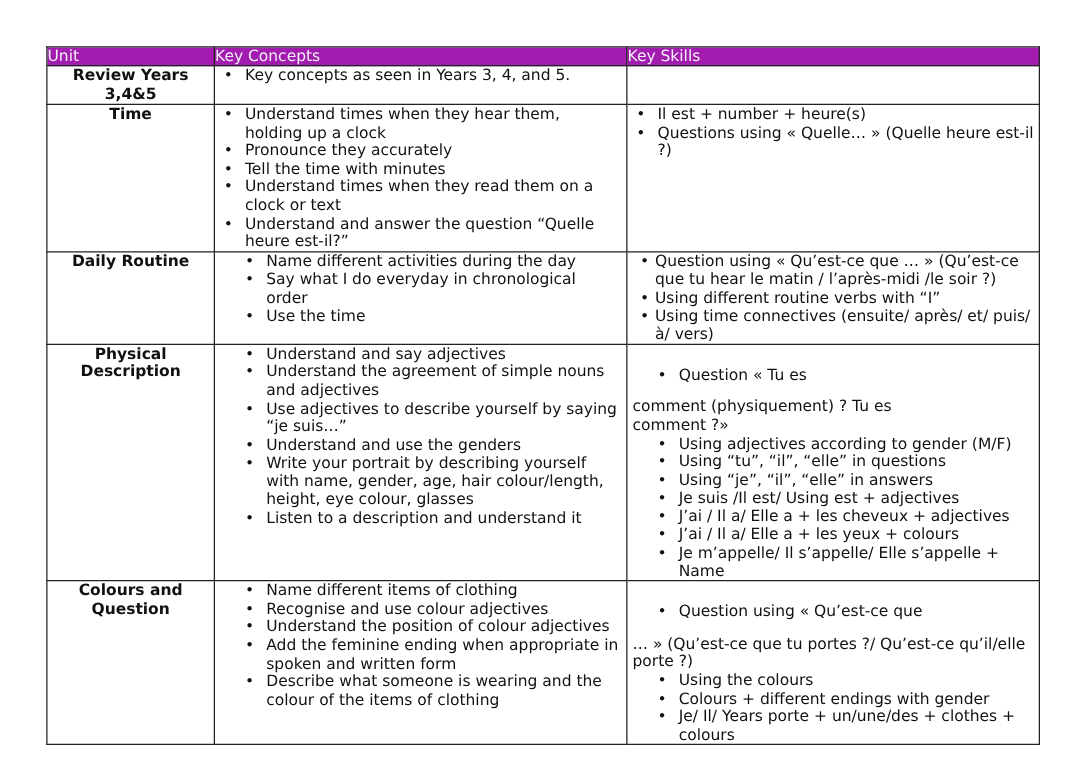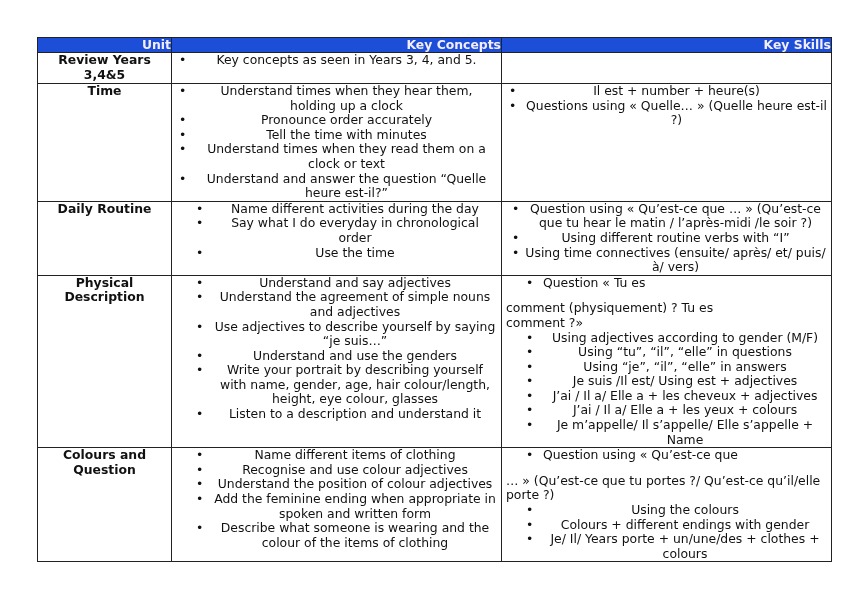--- a/index.html
+++ b/index.html
@@ -1,32 +1,32 @@
 <!DOCTYPE html>
 <html><head>
 <meta charset="utf-8">
 <style>
   html, body { margin: 0; padding: 0; background: #ffffff; }
   body { width: 868px; height: 614px; position: relative; overflow: hidden;
          font-family: "DejaVu Sans", sans-serif; font-size: 12.4px; color: #111; }
   table.plan { position: absolute; left: 37px; top: 37px; width: 794px;
                border-collapse: collapse; table-layout: fixed; }
   table.plan td, table.plan th { border: 1.3px solid #222; vertical-align: top; padding: 0 4px 0 4px; line-height: 14.6px; }
-  table.plan th { background: #1d4ed8; color: #f3eef8; font-weight: bold; text-align: right; height: 14px; line-height: 14px; padding: 0; }
+  table.plan th { background: #a21caf; color: #f3eef8; font-weight: normal; text-align: left; height: 14px; line-height: 14px; padding: 0; }
   col.c1 { width: 134px; } col.c2 { width: 330px; } col.c3 { width: 330px; }
   td.unit { font-weight: bold; text-align: center; }
   ul { margin: 0; padding: 0; list-style: none; }
-  li { position: relative; padding-left: 20px; text-align: center; }
+  li { position: relative; padding-left: 20px; }
   li::before { content: "•"; position: absolute; left: 3px; top: 0; }
   ul.ind li { padding-left: 37px; }
   ul.ind li::before { left: 20px; }
   ul.tight li { padding-left: 12px; }
   ul.tight li::before { left: 0px; }
   .flow { display: block; }
-  .flow .lead { padding-left: 37px; position: relative; display: block; }
+  .flow .lead { padding-left: 37px; position: relative; display: block; margin-top: 17px; }
   .flow .lead::before { content: "•"; position: absolute; left: 20px; }
   .rest { display: block; margin-top: 11px; }
 </style>
 </head>
 <body>
 
 <table class="plan">
   <colgroup>
       <col class="c1">
       <col class="c2">
@@ -49,21 +49,21 @@
         </ul>
       </td>
       <td></td>
     </tr>
 
     <tr style="height:116px">
       <td class="unit">Time</td>
       <td>
         <ul>
           <li>Understand times when they hear them, holding up a clock</li>
-          <li>Pronounce order accurately</li>
+          <li>Pronounce they accurately</li>
           <li>Tell the time with minutes</li>
           <li>Understand times when they read them on a clock or text</li>
           <li>Understand and answer the question “Quelle heure est-il?”</li>
         </ul>
       </td>
       <td>
         <ul>
           <li>Il est + number + heure(s)</li>
           <li>Questions using « Quelle… » (Quelle heure est-il ?)</li>
         </ul>

